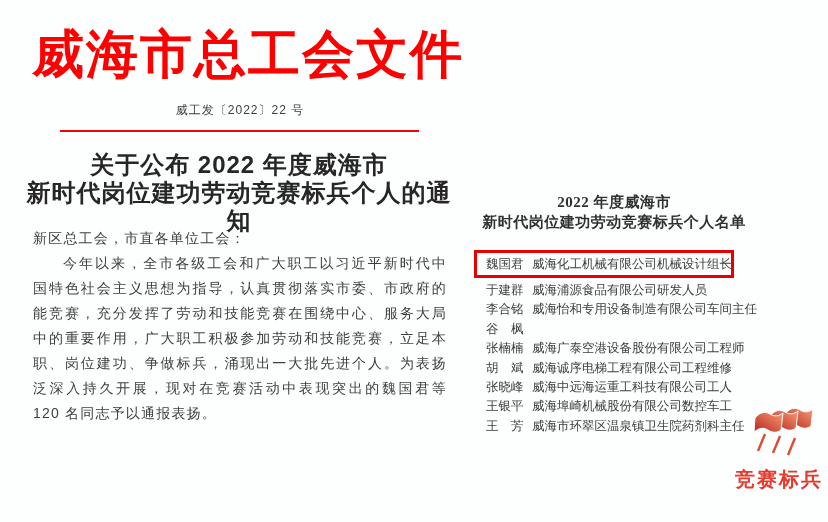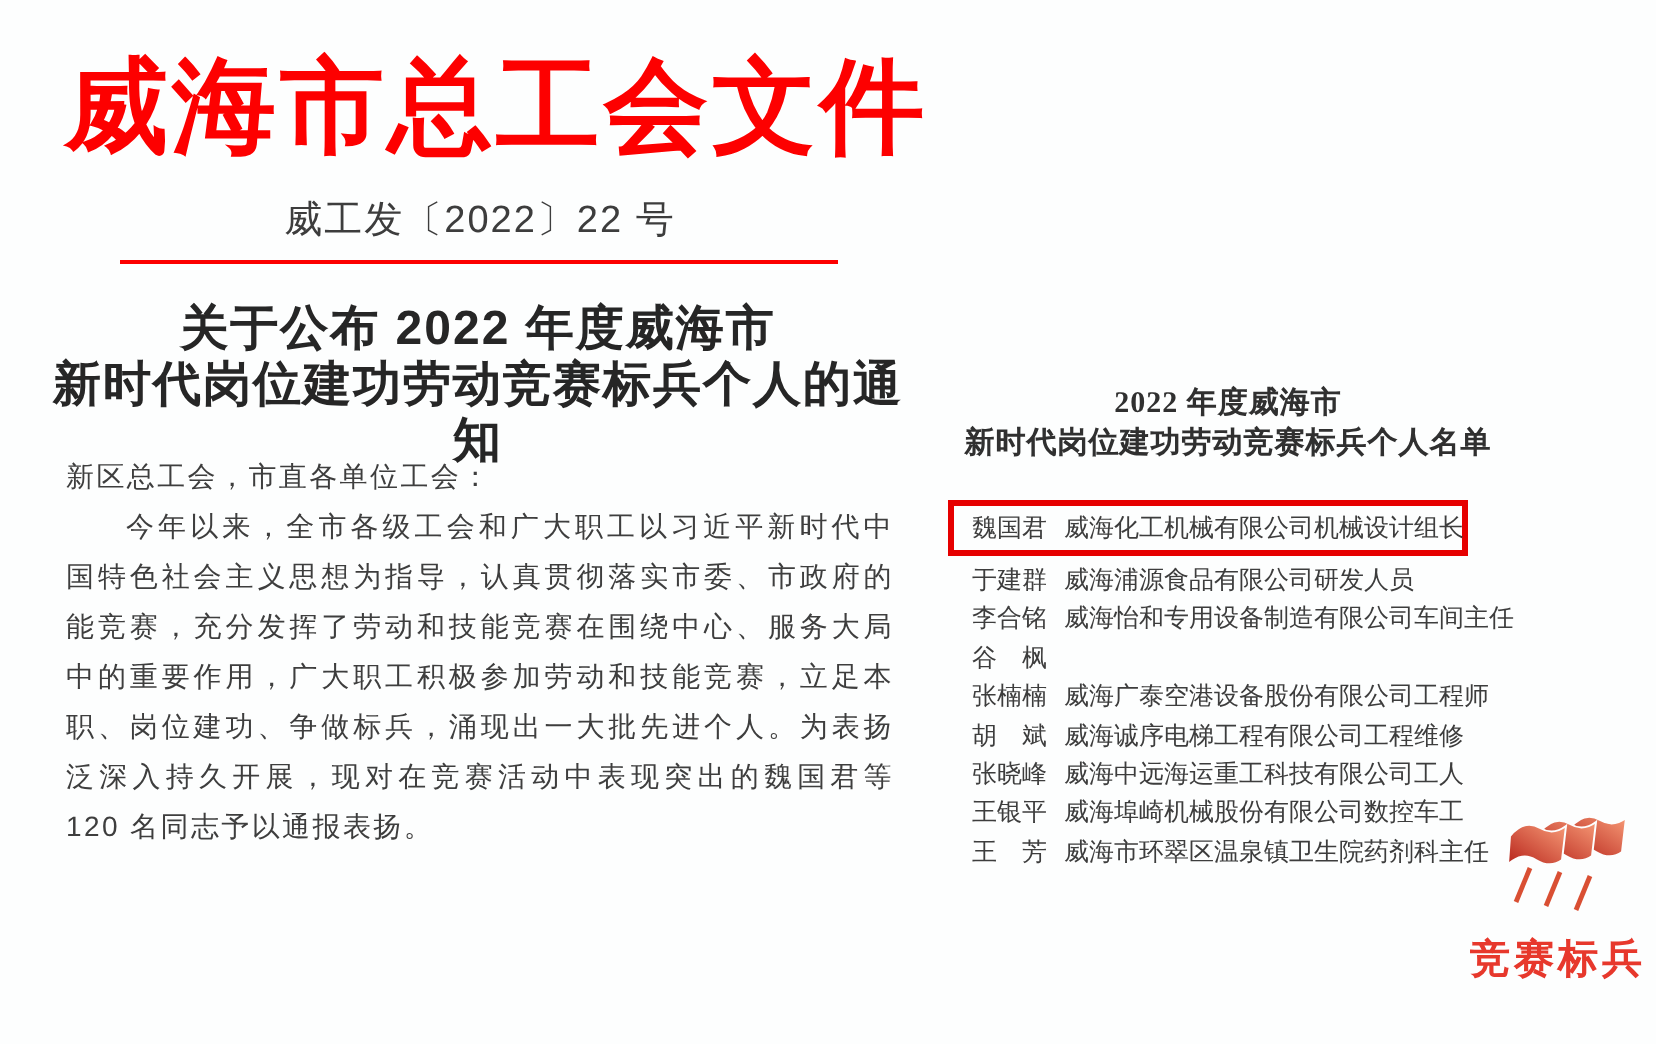--- a/index.html
+++ b/index.html
@@ -12,21 +12,21 @@
   
   .masthead {
     position:absolute; left:32px; top:8px; width:424px;
     text-align:left; white-space:nowrap;
     font-family:"Liberation Serif","DejaVu Serif",serif;
     font-weight:bold; font-size:52px; line-height:62px;
     color:#fd0000; letter-spacing:2px;margin-top:16px;
   }
   .doc-number {
     position:absolute; left:30px; top:101px; width:420px;
-    text-align:center; font-size:19px; line-height:19px;
+    text-align:center; font-size:12px; line-height:19px;
     color:#3d3d3d; letter-spacing:1px;
   }
   .red-divider {
     position:absolute; left:60px; top:130px; width:359px; height:2px;
     background:#fd0000;
   }
   .notice-title {
     position:absolute; left:18px; top:151px; width:442px;
     text-align:center;
     font-family:Liberation Sans, sans-serif;

